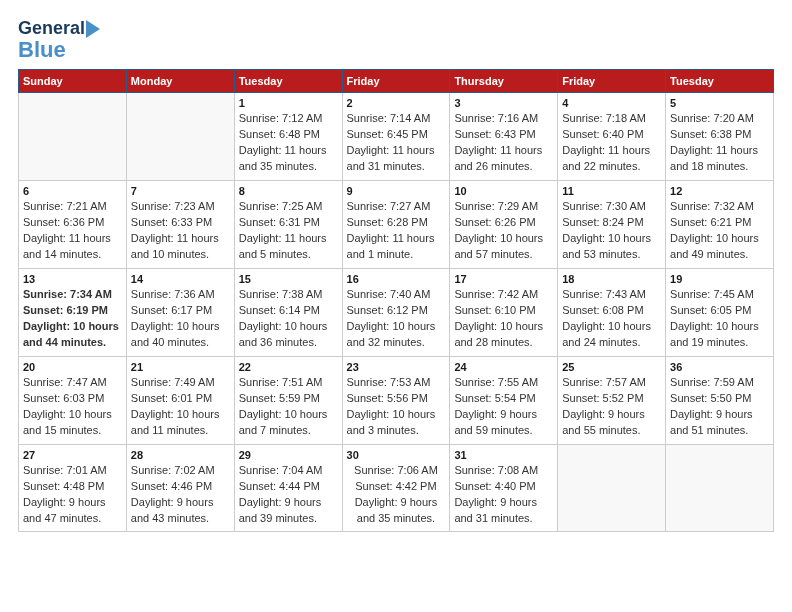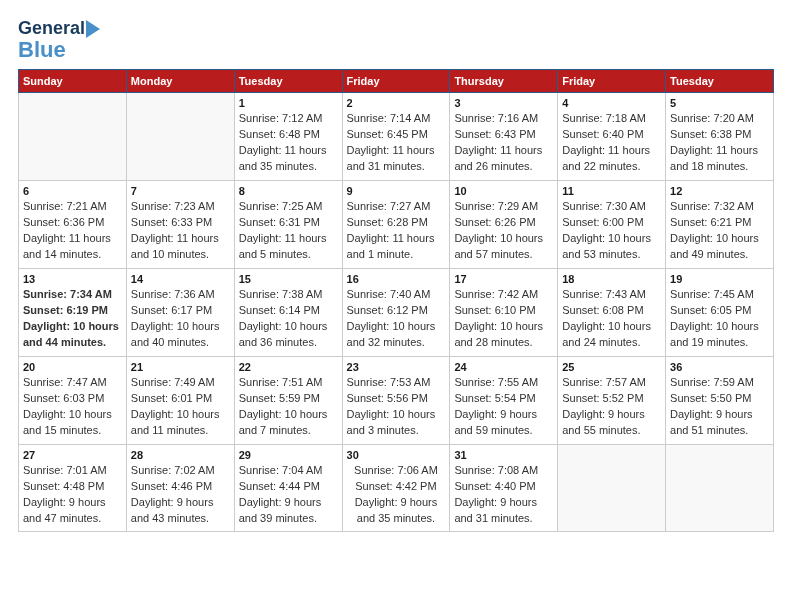--- a/index.html
+++ b/index.html
@@ -177,21 +177,21 @@
           </td>
           <td>
             <div class="day-number">10</div>
             <div class="day-info" style="white-space: pre-line;">Sunrise: 7:29 AM
 Sunset: 6:26 PM
 Daylight: 10 hours and 57 minutes.</div>
           </td>
           <td>
             <div class="day-number">11</div>
             <div class="day-info" style="white-space: pre-line;">Sunrise: 7:30 AM
-Sunset: 6:00 PM
+Sunset: 8:24 PM
 Daylight: 10 hours and 53 minutes.</div>
           </td>
           <td>
             <div class="day-number">12</div>
             <div class="day-info" style="white-space: pre-line;">Sunrise: 7:32 AM
 Sunset: 6:21 PM
 Daylight: 10 hours and 49 minutes.</div>
           </td>
         </tr>
         <tr>

